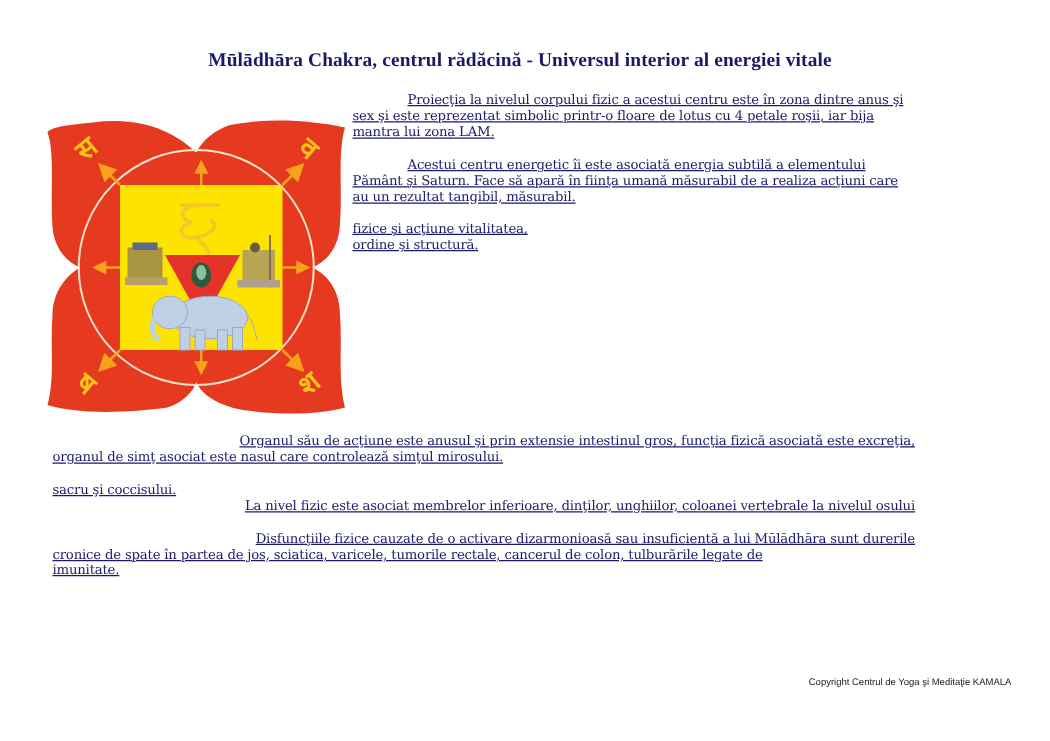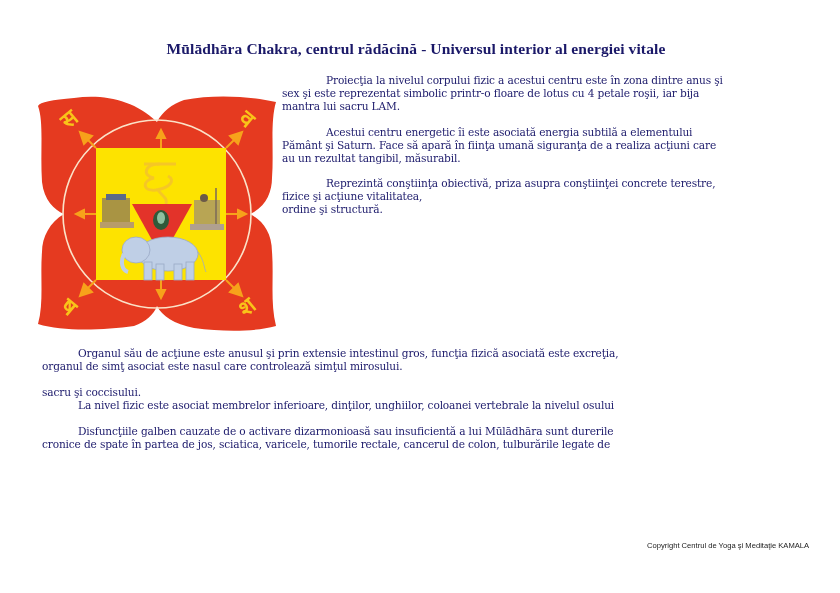--- a/index.html
+++ b/index.html
@@ -6,23 +6,23 @@
   body { width: 840px; height: 593px; position: relative; overflow: hidden;
          font-family: "DejaVu Serif", "Liberation Serif", serif; color: #1c1a6b; }
   .title { position: absolute; left: 0; width: 832px; top: 40px; text-align: center;
            font-family: "Liberation Serif", serif; font-weight: bold; font-size: 15.5px;
            color: #1a1868; letter-spacing: 0.1px; }
   .chakra { position: absolute; left: 34px; top: 92px; width: 246px; height: 244px; }
   .col-right { position: absolute; left: 282px; top: 74px; width: 520px; }
   .col-full { position: absolute; left: 42px; top: 347px; width: 690px; }
   .para { font-family: "DejaVu Serif", serif; font-size: 10.6px; line-height: 12.9px;
           margin: 0 0 13px 0; letter-spacing: -0.15px; }
-  .para .line { display: block; white-space: nowrap; }
+  .para .line { display: block; white-space: nowrap; text-decoration: underline; }
   .para .indent { padding-left: 44px; }
-  .col-full .para .indent { padding-left: 36px; }
+  .col-full .para .indent { padding-left: 36px; text-align: right; }
   .col-full .para { margin-bottom: 13px; }
   .copyright { position: absolute; left: 627px; top: 541px; font-family: Liberation Sans, sans-serif;
                font-size: 7.6px; color: #222222; white-space: nowrap; padding-left: 20px; }
 </style>
 </head>
 <body>
 
 <div class="title">Mūlādhāra Chakra,  centrul rădăcină - Universul interior al energiei vitale</div>
 
 <svg class="chakra" viewBox="0 0 246 244" xmlns="http://www.w3.org/2000/svg">
@@ -92,42 +92,42 @@
     <rect x="140" y="172" width="8" height="16"></rect>
     <rect x="152" y="170" width="8" height="18"></rect>
     <path d="M164 160 C170 168 170 176 172 180" fill="none"></path>
   </g>
 </svg>
 
 <div class="col-right">
   <p class="para">
     <span class="line indent">Proiecţia la nivelul corpului fizic a acestui centru este în zona dintre anus şi</span>
     <span class="line">sex şi este reprezentat simbolic printr-o floare de lotus cu 4 petale roşii, iar bija</span>
-    <span class="line">mantra lui sacru LAM.</span>
+    <span class="line">mantra lui zona LAM.</span>
   </p>
   <p class="para">
     <span class="line indent">Acestui centru energetic îi este asociată energia subtilă a elementului</span>
-    <span class="line">Pământ şi Saturn. Face să apară în fiinţa umană siguranţa de  a realiza acţiuni care</span>
+    <span class="line">Pământ şi Saturn. Face să apară în fiinţa umană măsurabil de  a realiza acţiuni care</span>
     <span class="line">au un rezultat tangibil, măsurabil.</span>
   </p>
   <p class="para">
-    <span class="line indent">Reprezintă conştiinţa obiectivă, priza asupra conştiinţei concrete terestre,</span>
     <span class="line">fizice şi acţiune vitalitatea,</span>
     <span class="line">ordine şi structură.</span>
   </p>
 </div>
 
 <div class="col-full">
   <p class="para">
     <span class="line indent">Organul său de acţiune este anusul şi prin extensie intestinul gros, funcţia fizică asociată este excreţia,</span>
     <span class="line">organul de simţ asociat este nasul care controlează simţul mirosului.</span>
   </p>
   <p class="para">
     <span class="line">sacru şi coccisului.</span>
     <span class="line indent">La nivel fizic este asociat membrelor inferioare, dinţilor, unghiilor, coloanei vertebrale la nivelul osului</span>
   </p>
   <p class="para">
-    <span class="line indent">Disfuncţiile galben cauzate de o activare dizarmonioasă sau insuficientă a lui Mūlādhāra sunt durerile</span>
+    <span class="line indent">Disfuncţiile fizice cauzate de o activare dizarmonioasă sau insuficientă a lui Mūlādhāra sunt durerile</span>
     <span class="line">cronice de spate în partea de jos, sciatica, varicele, tumorile rectale, cancerul de colon, tulburările legate de</span>
+    <span class="line">imunitate.</span>
   </p>
 </div>
 
 <div class="copyright">Copyright Centrul de Yoga şi Meditaţie KAMALA</div>
 
 </body></html>

